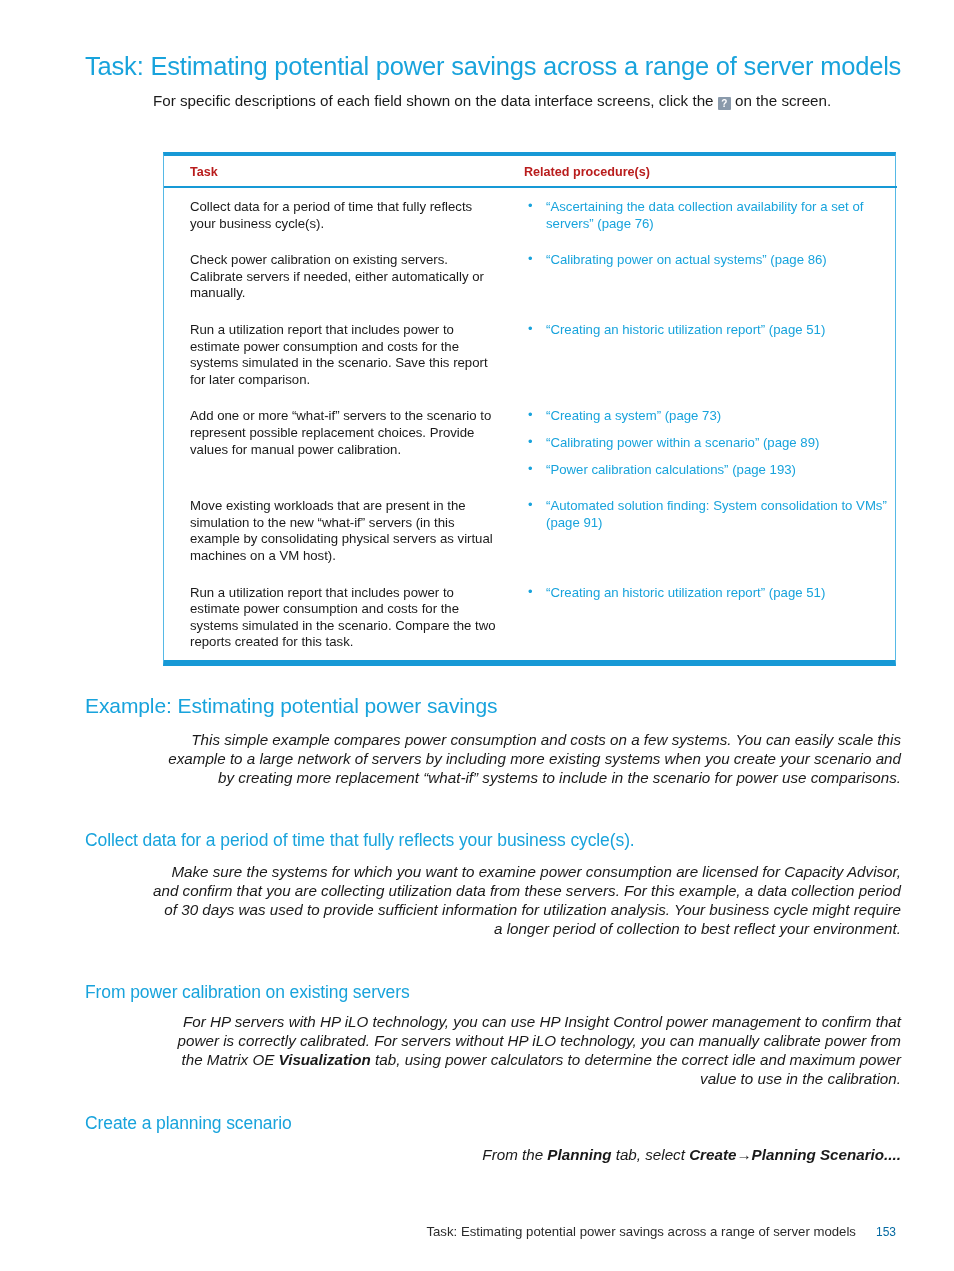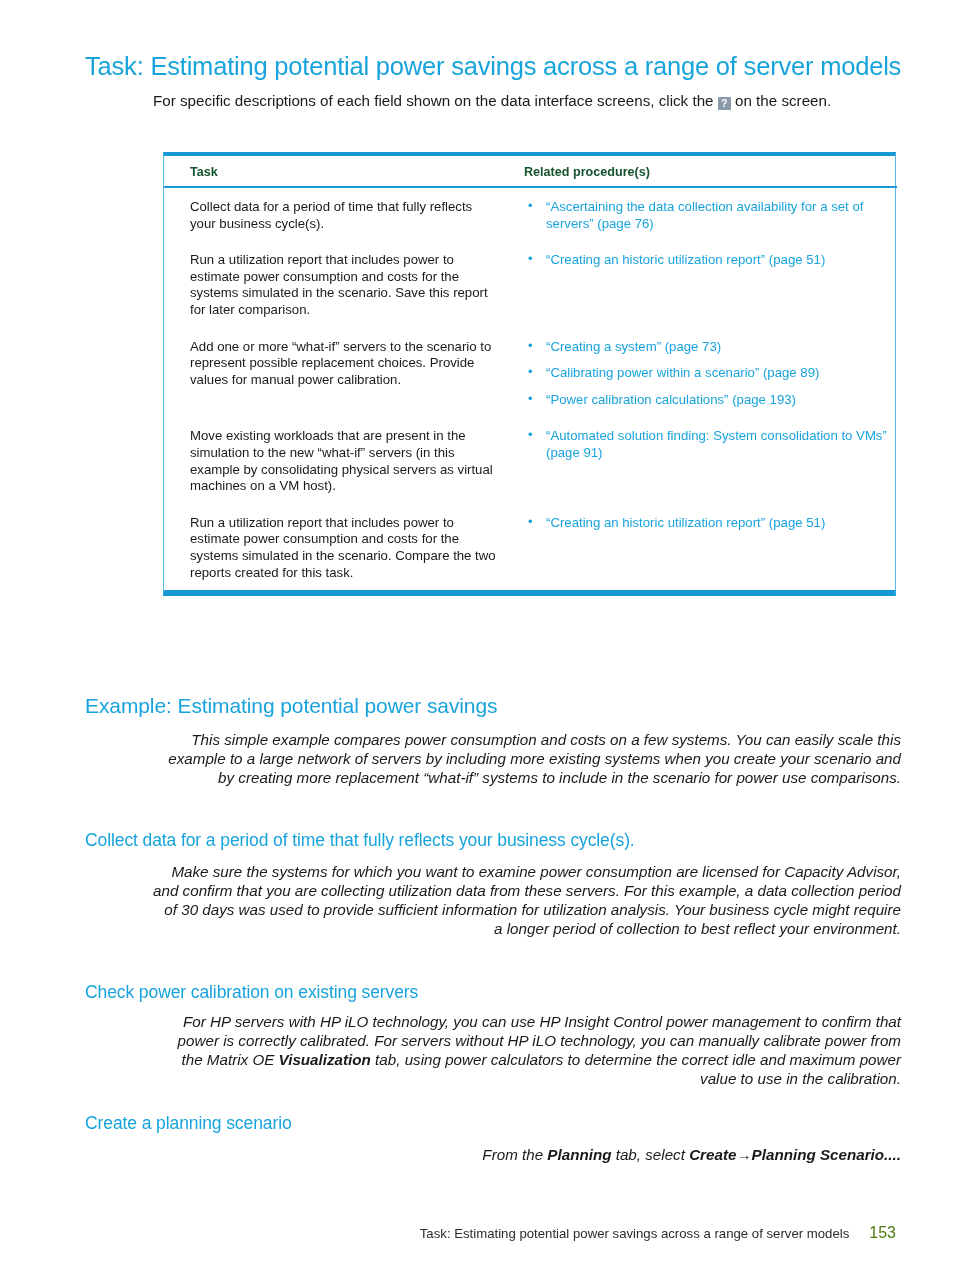--- a/index.html
+++ b/index.html
@@ -88,21 +88,21 @@
   }
   table.checklist {
     width: 100%;
     border-collapse: collapse;
     table-layout: fixed;
   }
   table.checklist th {
     text-align: left;
     font-size: 12.6px;
     font-weight: bold;
-    color: #14532d;
+    color: #b91c1c;
     padding: 9px 0 7px 0;
     border-bottom: 2.5px solid #1799D6;
     vertical-align: top;
   }
   table.checklist th.c1 { padding-left: 26px; }
   table.checklist th.c2 { padding-left: 15px; }
   table.checklist td {
     vertical-align: top;
     font-size: 13.2px;
     line-height: 16.6px;
@@ -180,22 +180,22 @@
     left: 85px;
     top: 1224px;
     width: 811px;
     text-align: right;
     font-size: 13.2px;
     color: #2b2b2b;
   }
   .footer .pnum {
     display: inline-block;
     margin-left: 20px;
-    font-size: 16px;
-    color: #4d7c0f;
+    font-size: 12px;
+    color: #0369a1;
   }
   b { font-weight: bold; }
 </style>
 </head>
 <body>
 
 <div class="page">
 
   <div class="h1">Task: Estimating potential power savings across a range of server models</div>
 
@@ -219,20 +219,28 @@
       <tbody>
         <tr>
           <td class="c1">Collect data for a period of time that fully reflects your business cycle(s).</td>
           <td class="c2">
             <ul class="proc">
               <li><a class="xref" href="#">“Ascertaining the data collection availability for a set of servers” (page 76)</a></li>
             </ul>
           </td>
         </tr>
         <tr>
+          <td class="c1">Check power calibration on existing servers. Calibrate servers if needed, either automatically or manually.</td>
+          <td class="c2">
+            <ul class="proc">
+              <li><a class="xref" href="#">“Calibrating power on actual systems” (page 86)</a></li>
+            </ul>
+          </td>
+        </tr>
+        <tr>
           <td class="c1">Run a utilization report that includes power to estimate power consumption and costs for the systems simulated in the scenario. Save this report for later comparison.</td>
           <td class="c2">
             <ul class="proc">
               <li><a class="xref" href="#">“Creating an historic utilization report” (page 51)</a></li>
             </ul>
           </td>
         </tr>
         <tr>
           <td class="c1">Add one or more “what-if” servers to the scenario to represent possible replacement choices. Provide values for manual power calibration.</td>
           <td class="c2">
@@ -262,21 +270,21 @@
       </tbody>
     </table>
   </div>
 
   <div class="h2" style="top:694px;">Example: Estimating potential power savings</div>
   <div class="para" style="top:730px;">This simple example compares power consumption and costs on a few systems. You can easily scale this example to a large network of servers by including more existing systems when you create your scenario and by creating more replacement “what-if” systems to include in the scenario for power use comparisons.</div>
 
   <div class="h3" style="top:830px;">Collect data for a period of time that fully reflects your business cycle(s).</div>
   <div class="para" style="top:862px;">Make sure the systems for which you want to examine power consumption are licensed for Capacity Advisor, and confirm that you are collecting utilization data from these servers. For this example, a data collection period of 30 days was used to provide sufficient information for utilization analysis. Your business cycle might require a longer period of collection to best reflect your environment.</div>
 
-  <div class="h3" style="top:982px;">Check power calibration on existing servers</div>
+  <div class="h3" style="top:982px;">From power calibration on existing servers</div>
   <div class="para" style="top:1012px;">
     <span>For HP servers with HP iLO technology, you can use HP Insight Control power management to confirm that power is correctly calibrated. For servers without HP iLO technology, you can manually calibrate power from the Matrix OE </span><b>Visualization</b><span> tab, using power calculators to determine the correct idle and maximum power value to use in the calibration.</span>
   </div>
 
   <div class="h3" style="top:1113px;">Create a planning scenario</div>
   <div class="para" style="top:1145px;">
     <span>From the </span><b>Planning</b><span> tab, select </span><b>Create→Planning Scenario....</b>
   </div>
 
   <div class="footer">

